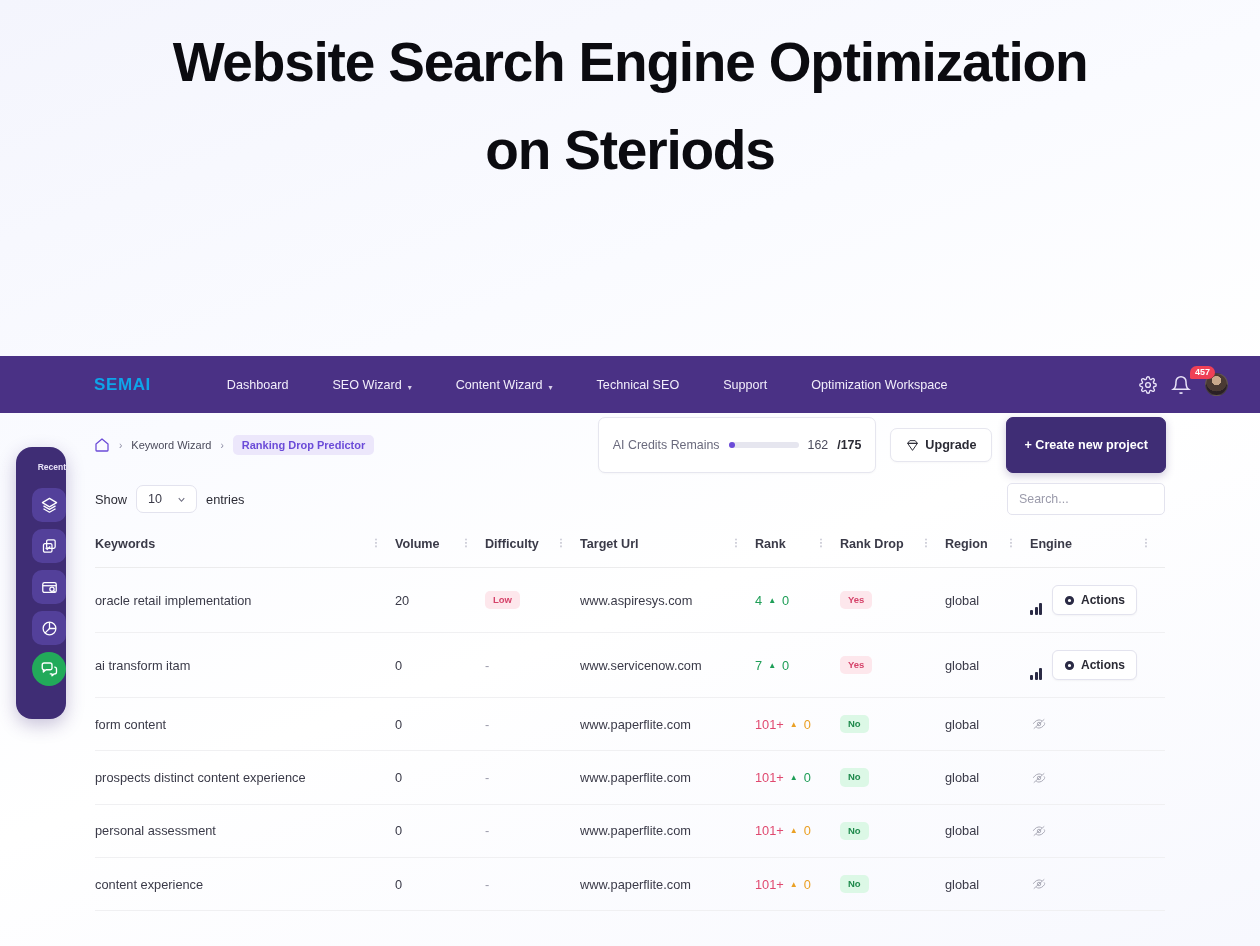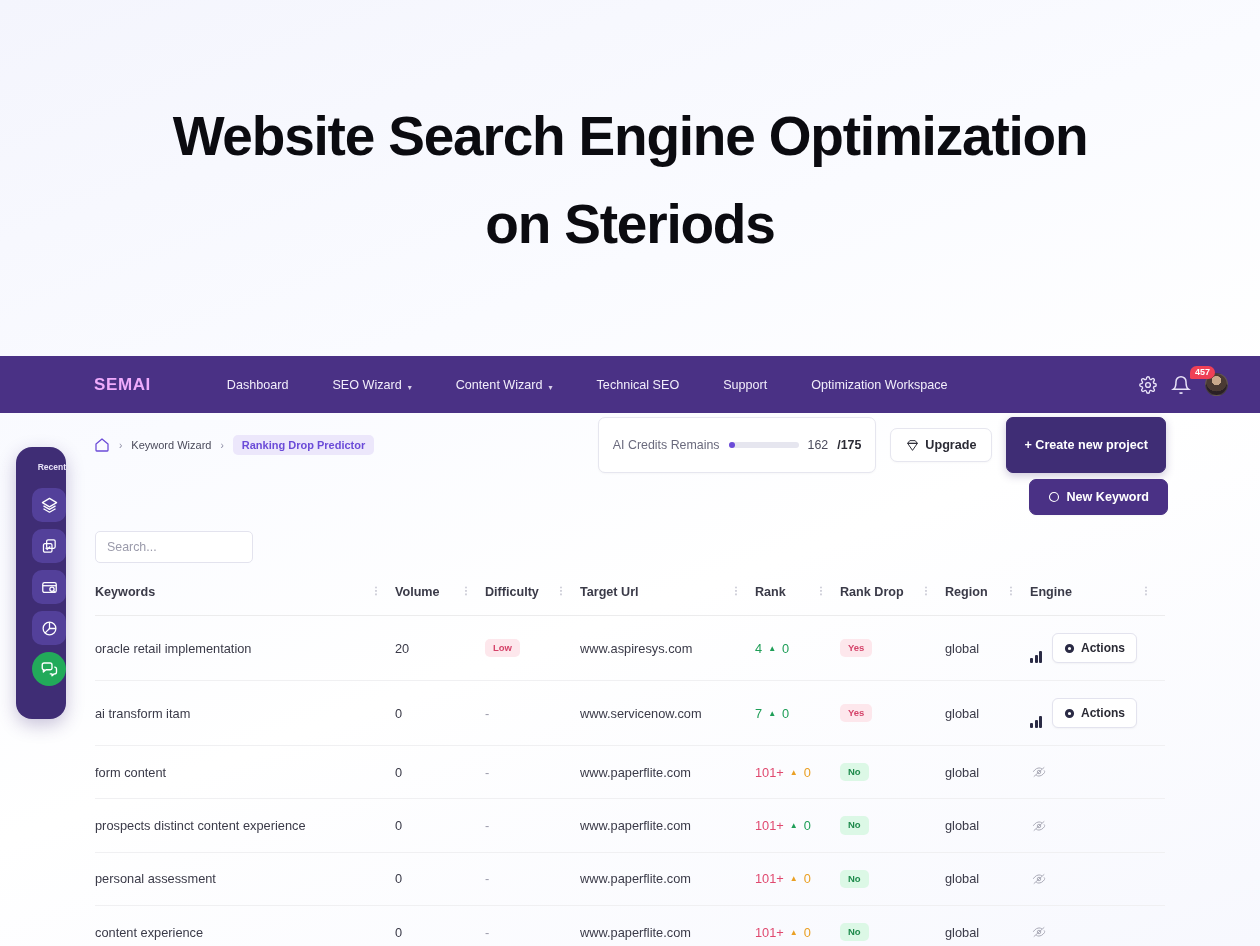--- a/index.html
+++ b/index.html
@@ -8,22 +8,22 @@
     font-family: "Liberation Sans", sans-serif;
     background: linear-gradient(160deg, #f4f5fd 0%, #fafbff 35%, #ffffff 60%, #f7f8fe 100%);
     color: #2b2b35;
     position: relative;
   }
 
   
   .hero {
     height: 356px;
     display: flex; flex-direction: column;
-    align-items: center; justify-content: center;
-    padding-top: 4px;
+    align-items: center; 
+    padding-top: 18px;
     border-radius: 18px;
   }
   .hero-line {
     font-size: 55px;
     font-weight: 700;
     letter-spacing: -1.2px;
     color: #0b0b10;
     line-height: 1.6;
     text-align: center;
     white-space: nowrap;
@@ -31,21 +31,21 @@
 
   
   .navbar {
     position: absolute; left: 0; top: 356px;
     width: 1260px; height: 57px;
     background: #4a3185;
     display: flex; align-items: center;
     padding: 0 18px 0 94px;
   }
   .logo {
-    color: #f0abfc;
+    color: #0ea5e9;
     font-size: 17px;
     font-weight: 700;
     letter-spacing: 0.6px;
     margin-right: 54px;
   }
   .nav-items { display: flex; align-items: center; gap: 0; flex: 1; }
   .nav-item {
     color: #f2eefb;
     font-size: 12.6px;
     padding: 6px 22px;
@@ -330,30 +330,32 @@
           <path d="M7 3h10l4 5H3l4-5z"></path>
       </svg>
       <span>Upgrade</span>
     </button>
 
     <button class="btn primary">
       <span>+ Create new project</span>
     </button>
   </div>
 
-  <div class="newkw-row">
-    <button class="btn newkw">
-      <svg width="12" height="12" viewBox="0 0 24 24" fill="none" stroke="#fff" stroke-width="2.2">
-          <circle cx="12" cy="12" r="9"></circle>
-        </svg>
-      <span>New Keyword</span>
-    </button>
-  </div>
 
   <div class="table-controls">
+    <div class="show-entries">
+      <span>Show</span>
+      <div class="select">
+        <span>10</span>
+        <svg width="11" height="11" viewBox="0 0 24 24" fill="none" stroke="#6a6a7d" stroke-width="2.2">
+            <polyline points="6 9 12 16 18 9"></polyline>
+          </svg>
+      </div>
+      <span>entries</span>
+    </div>
     <input class="search-input" type="text" placeholder="Search..." style="">
   </div>
 
   <div class="tbl-wrap">
     <table>
       <thead>
         <tr>
           <th style="width:300px">
             <span>Keywords</span>
             <span class="sort">⋮</span>

